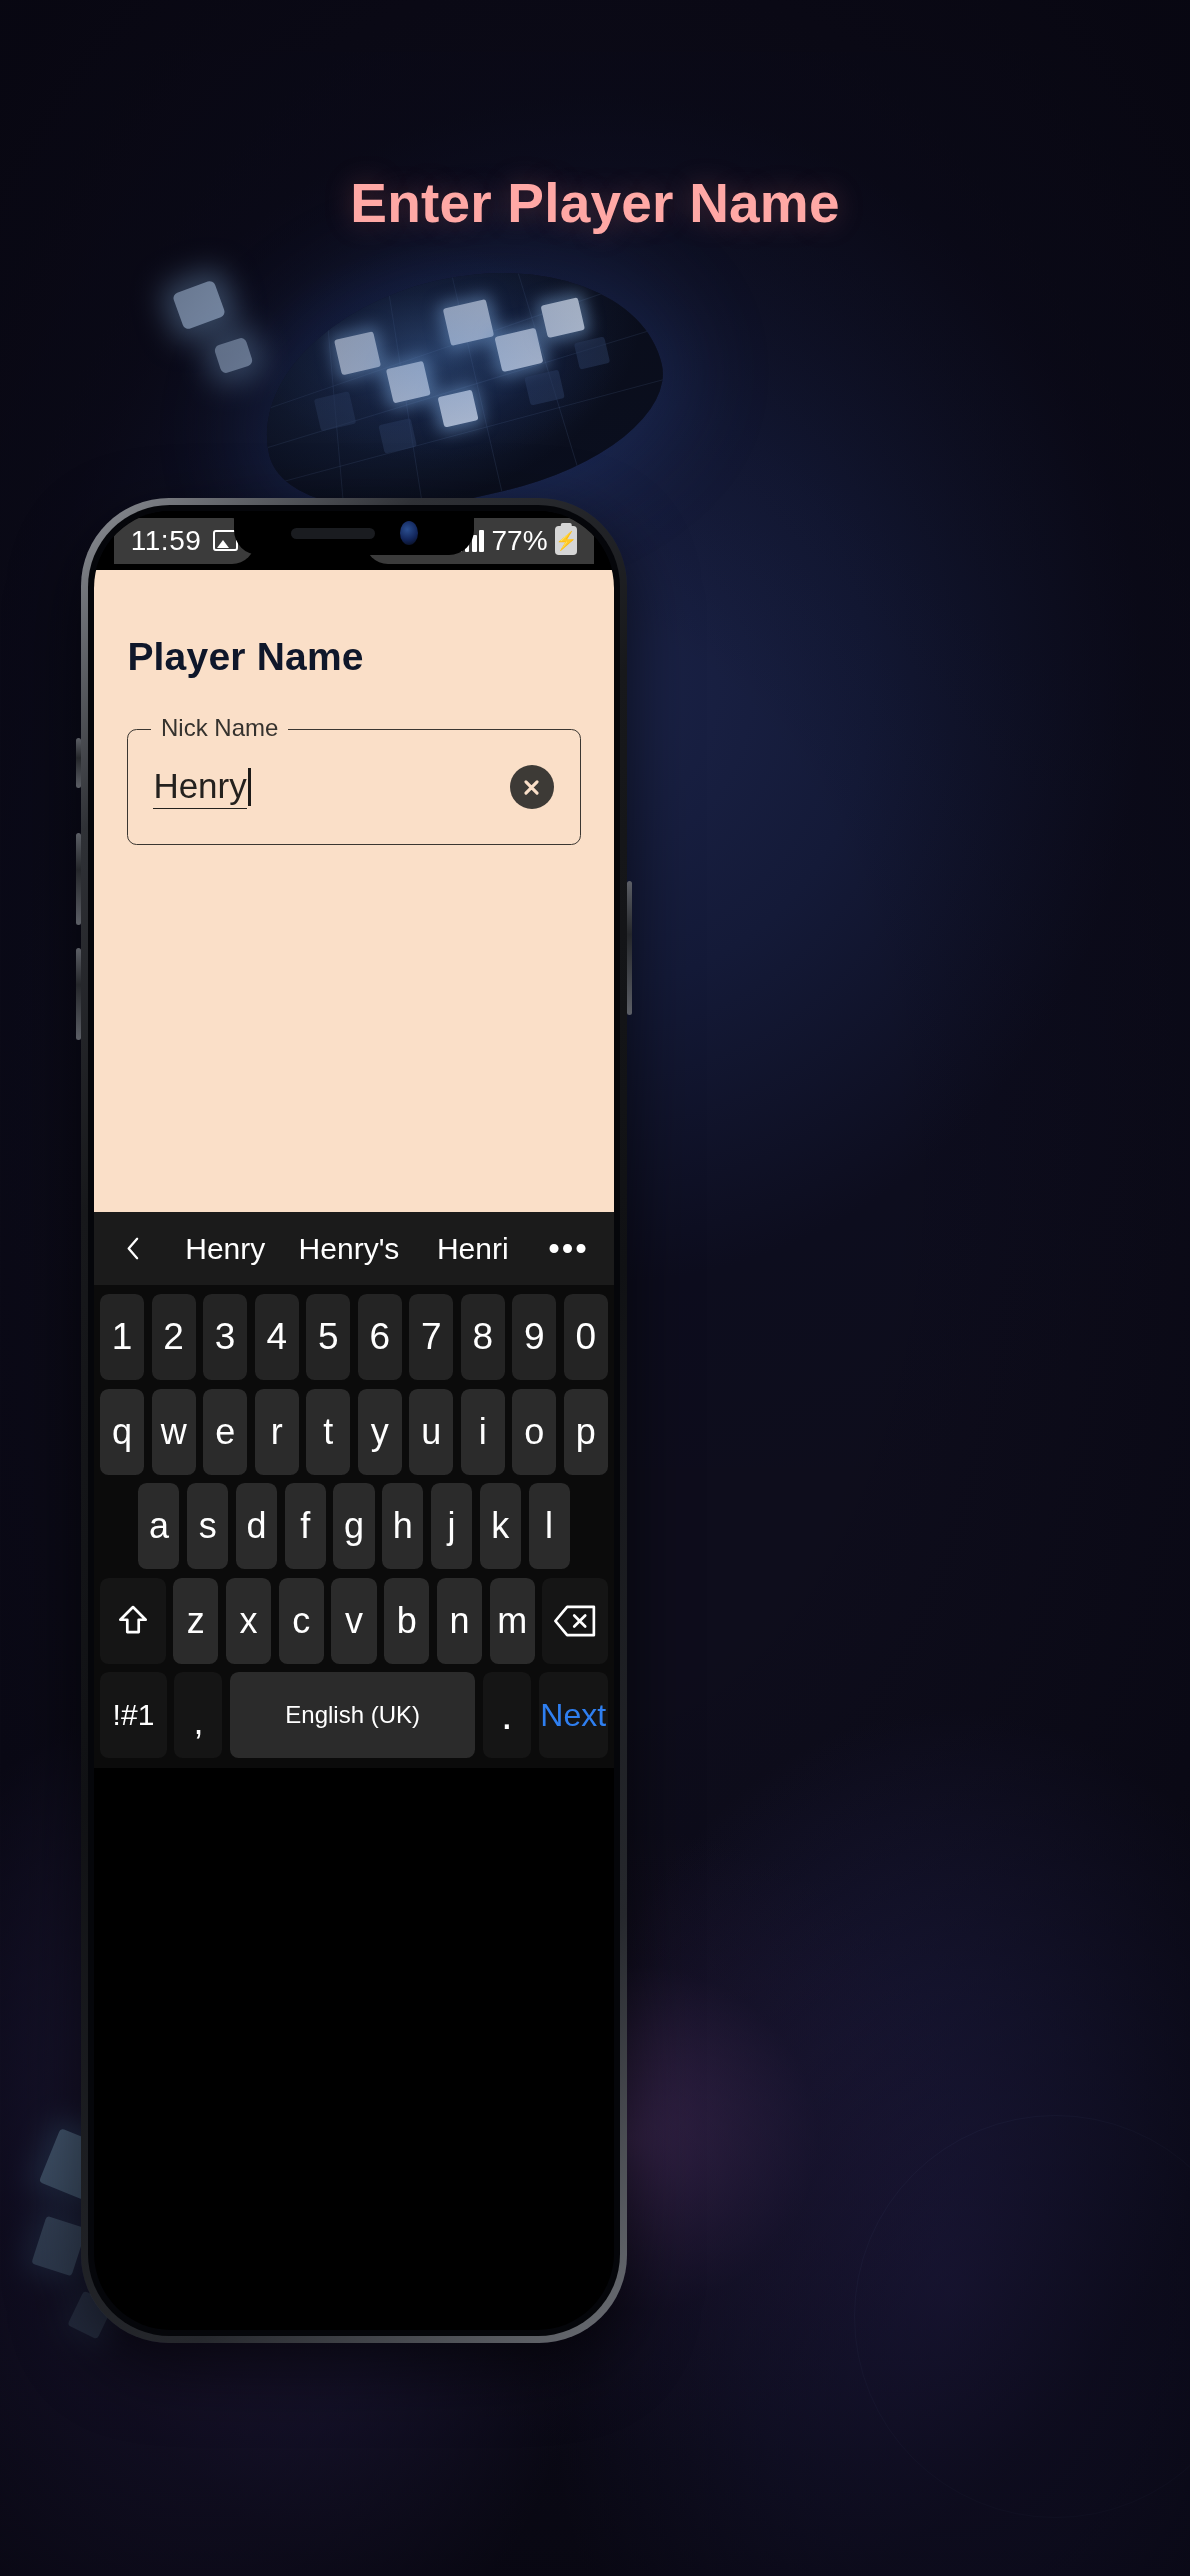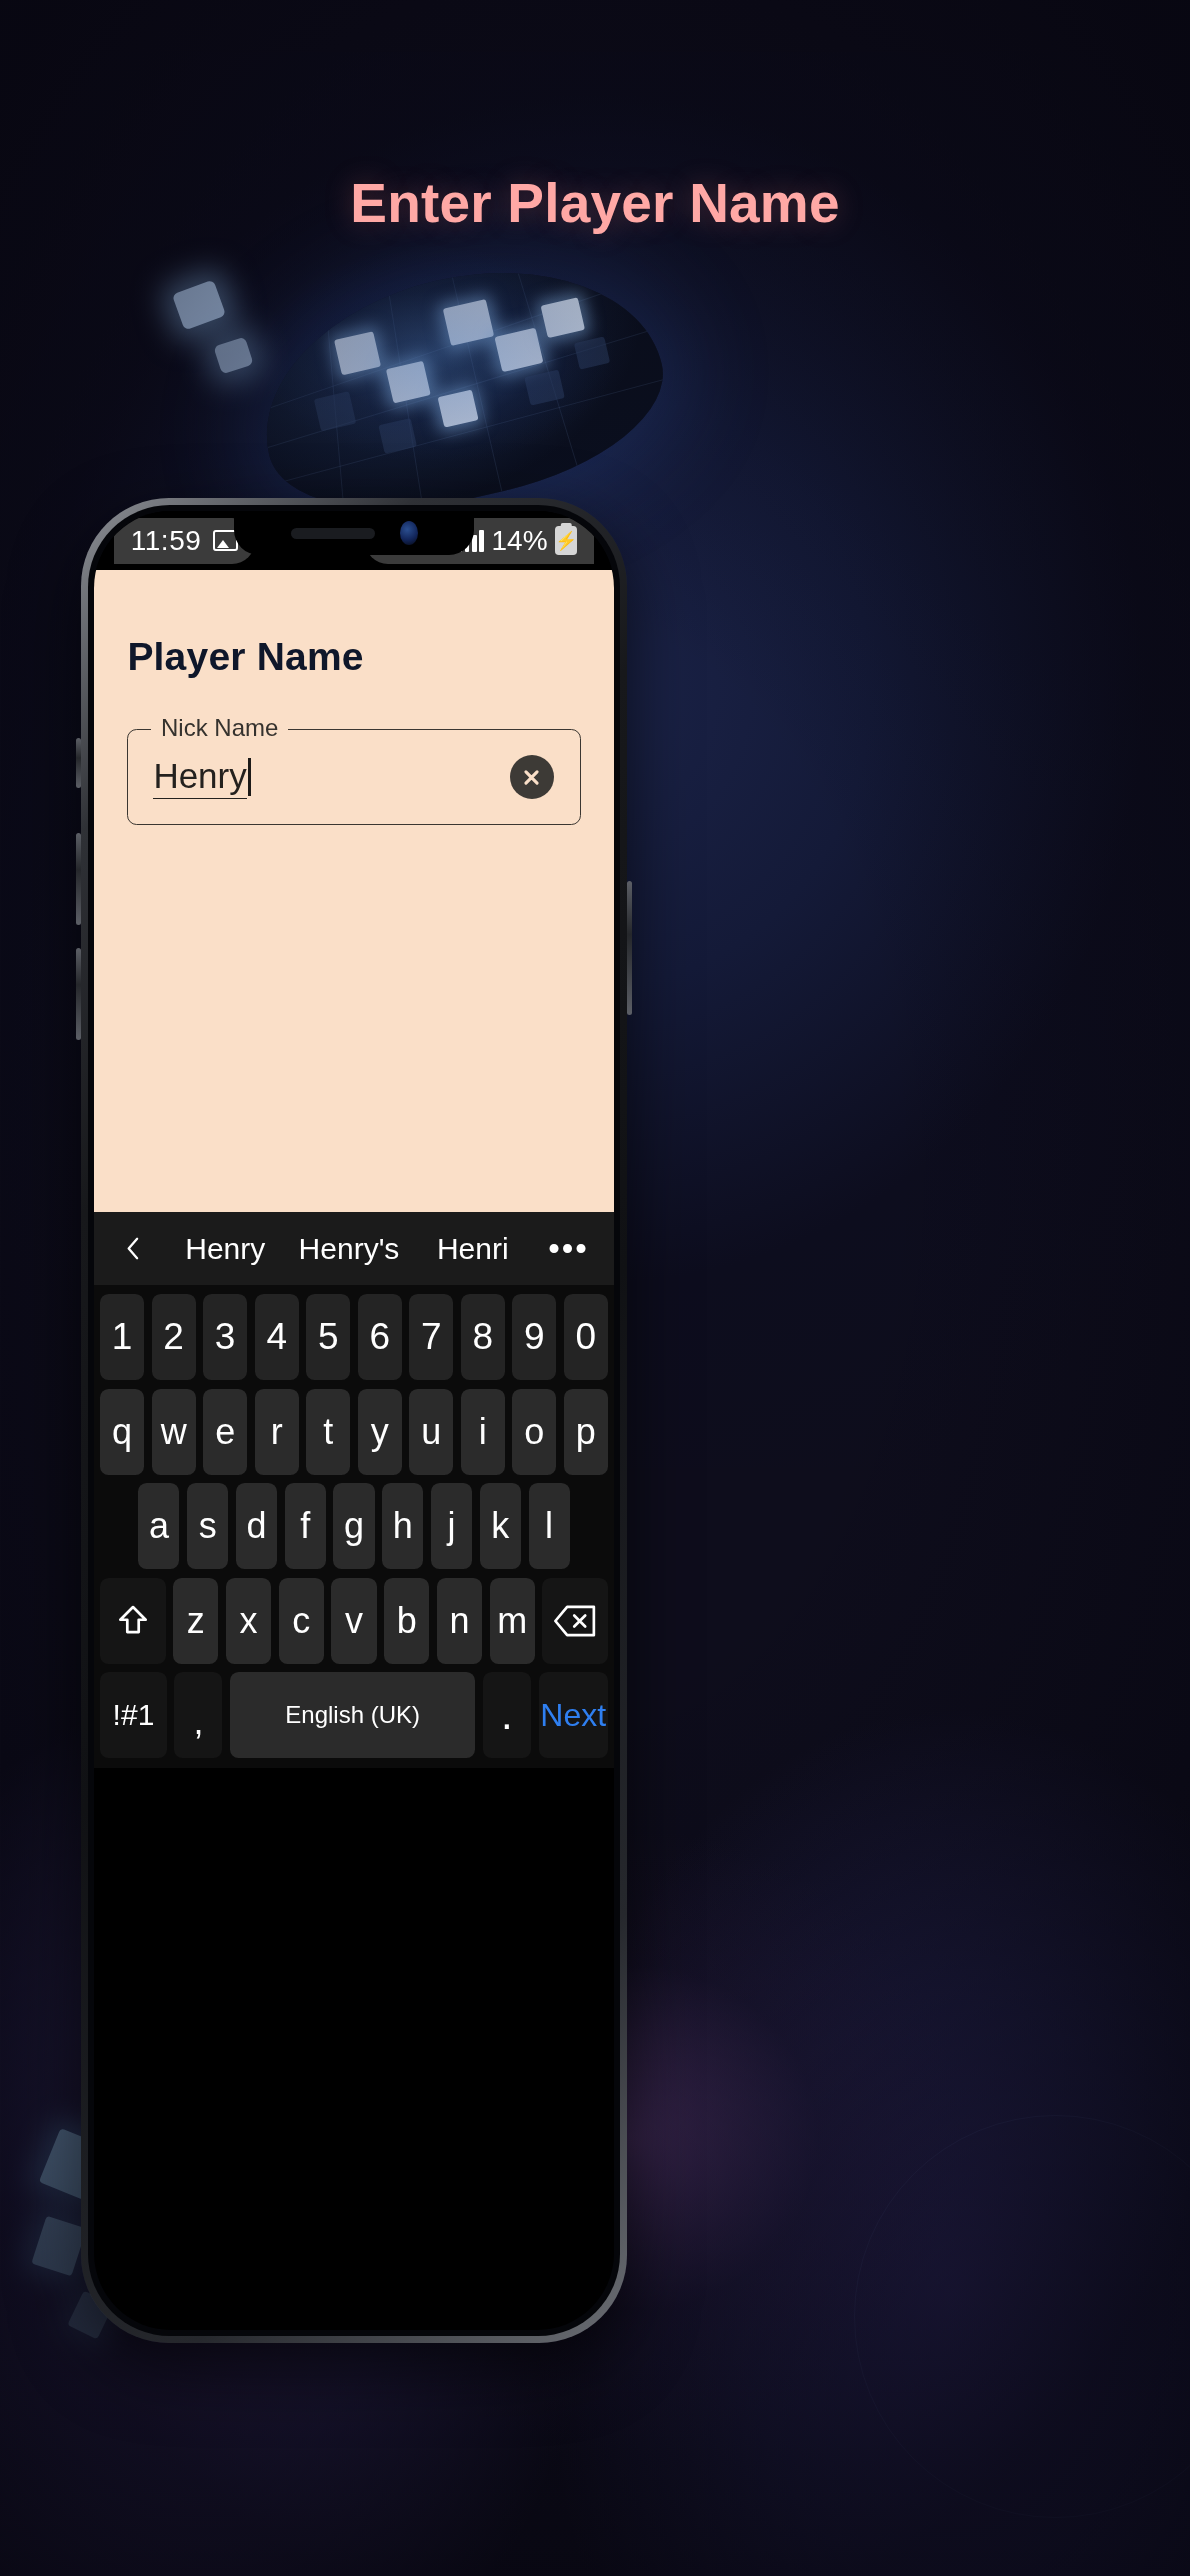--- a/index.html
+++ b/index.html
@@ -170,21 +170,21 @@
   }
   #appbar-title { color:#fff; font-size:38px; font-weight:bold; letter-spacing:0.4px; }
 
   
   #app-body { background:#fadfc8; height:642px; padding:0 33px; position:relative; }
   #player-name-heading {
     color:#0f172a; font-size:39px; font-weight:bold; padding-top:65px; letter-spacing:0.2px;
   }
   #field-wrap { margin-top:50px; position:relative; }
   #nick-field {
-    position:relative; height:96px; border:1.9px solid #3a3631; border-radius:9.6px;
+    position:relative; height:116px; border:1.9px solid #3a3631; border-radius:9.6px;
     background:transparent; display:flex; align-items:center; padding:0 25px;
   }
   #field-legend {
     position:absolute; top:-16.3px; left:23px; background:#fadfc8;
     padding:0 9.6px; font-size:24px; color:#35322e;
   }
   #nick-value {
     font-size:35px; color:#24211e; border-bottom:1.9px solid #24211e;
     position:relative; padding-bottom:1.9px;
   }
@@ -309,21 +309,21 @@
           <span class="volte">
             <span>Vo))</span><br>
             <span>LTE2</span>
           </span>
           <span class="bars">
               <i></i>
               <i></i>
               <i></i>
               <i></i>
             </span>
-          <span id="batt-pct">14%</span>
+          <span id="batt-pct">77%</span>
           <span class="batt">
               <span class="bolt">⚡</span>
             </span>
         </div>
       </div>
 
 
       <div id="app-body">
         <div id="player-name-heading">Player Name</div>
 

